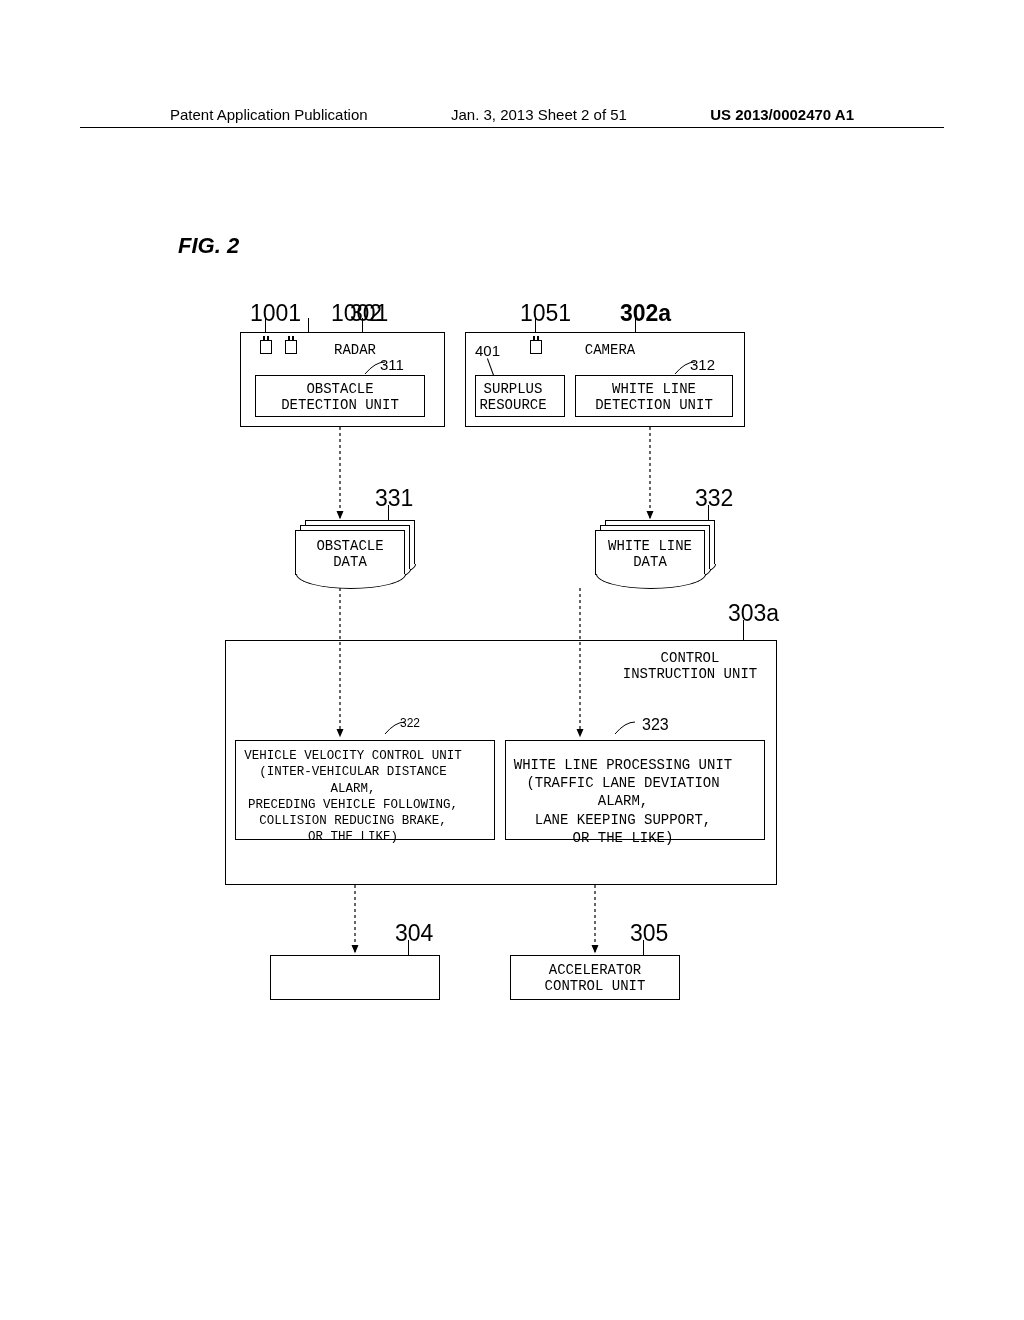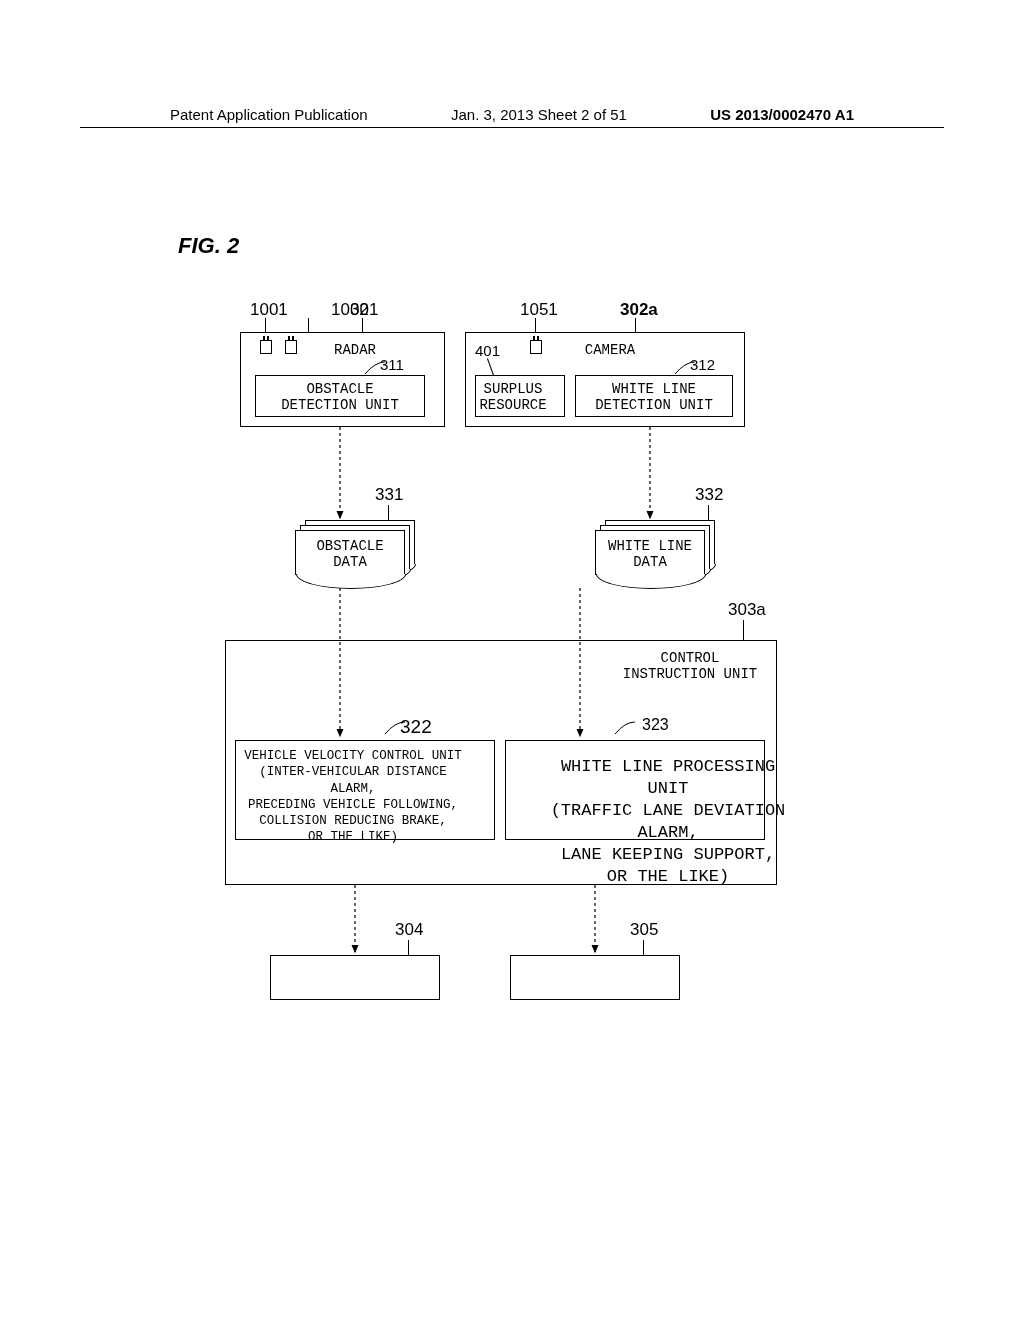--- a/index.html
+++ b/index.html
@@ -33,21 +33,21 @@
   }
   .diagram {
     position: absolute;
     top: 300px;
     left: 210px;
     width: 590px;
     height: 790px;
   }
   .ref {
     position: absolute;
-    font-size: 17px;
+    font-size: 23px;
     font-family: Arial, sans-serif;
   }
   .box {
     position: absolute;
     border: 1.5px solid #000;
     background: #fff;
   }
   .txt {
     position: absolute;
     font-family: "Courier New", monospace;
@@ -180,50 +180,52 @@
   <div class="txt" style="left:385px; top:238px; width:110px; white-space:pre-line;">WHITE LINE
 DATA</div>
 
   <div class="ref" style="left:518px; top:300px;">303a</div>
   <div class="leader" style="left:533px; top:320px; height:20px;"></div>
 
   <div class="box" style="left:15px; top:340px; width:552px; height:245px;"></div>
   <div class="txt" style="left:400px; top:350px; width:160px; white-space:pre-line;">CONTROL
 INSTRUCTION UNIT</div>
 
-  <div class="ref" style="left:190px; top:416px; font-size:19px;">322</div>
+  <div class="ref" style="left:190px; top:416px; font-size:12px;">322</div>
   <svg width="30" height="15" style="left:175px; top:422px;">
       <path d="M0,12 Q10,0 20,0" stroke="#000" fill="none" stroke-width="1"></path>
     </svg>
   <div class="ref" style="left:432px; top:416px; font-size:16px;">323</div>
   <svg width="30" height="15" style="left:405px; top:422px;">
       <path d="M0,12 Q10,0 20,0" stroke="#000" fill="none" stroke-width="1"></path>
     </svg>
 
   <div class="box" style="left:25px; top:440px; width:260px; height:100px;"></div>
   <div class="txt" style="left:25px; top:448px; width:236px; white-space:pre-line; font-size:12.5px; line-height:1.3;">VEHICLE VELOCITY CONTROL UNIT
 (INTER-VEHICULAR DISTANCE ALARM,
 PRECEDING VEHICLE FOLLOWING,
 COLLISION REDUCING BRAKE,
 OR THE LIKE)</div>
 
   <div class="box" style="left:295px; top:440px; width:260px; height:100px;"></div>
-  <div class="txt" style="left:295px; top:456px; width:236px; white-space:pre-line; font-size:17px; line-height:1.3;margin-left:45px;">WHITE LINE PROCESSING UNIT
+  <div class="txt" style="left:295px; top:456px; width:236px; white-space:pre-line; font-size:14px; line-height:1.3;">WHITE LINE PROCESSING UNIT
 (TRAFFIC LANE DEVIATION ALARM,
 LANE KEEPING SUPPORT,
 OR THE LIKE)</div>
 
   <div class="ref" style="left:185px; top:620px;">304</div>
   <div class="leader" style="left:198px; top:640px; height:15px;"></div>
   <div class="ref" style="left:420px; top:620px;">305</div>
   <div class="leader" style="left:433px; top:640px; height:15px;"></div>
 
   <div class="box" style="left:60px; top:655px; width:170px; height:45px;"></div>
 
   <div class="box" style="left:300px; top:655px; width:170px; height:45px;"></div>
+  <div class="txt" style="left:300px; top:662px; width:170px; white-space:pre-line;">ACCELERATOR
+CONTROL UNIT</div>
 
   <svg width="600" height="800">
     <defs>
       <marker id="arrow" markerWidth="8" markerHeight="8" refX="6" refY="3" orient="auto">
         <path d="M0,0 L7,3 L0,6 Z" fill="#000"></path>
       </marker>
     </defs>
 
     <line x1="130" y1="127" x2="130" y2="218" stroke="#000" stroke-width="1.2" stroke-dasharray="3,3" marker-end="url(#arrow)"></line>
 

